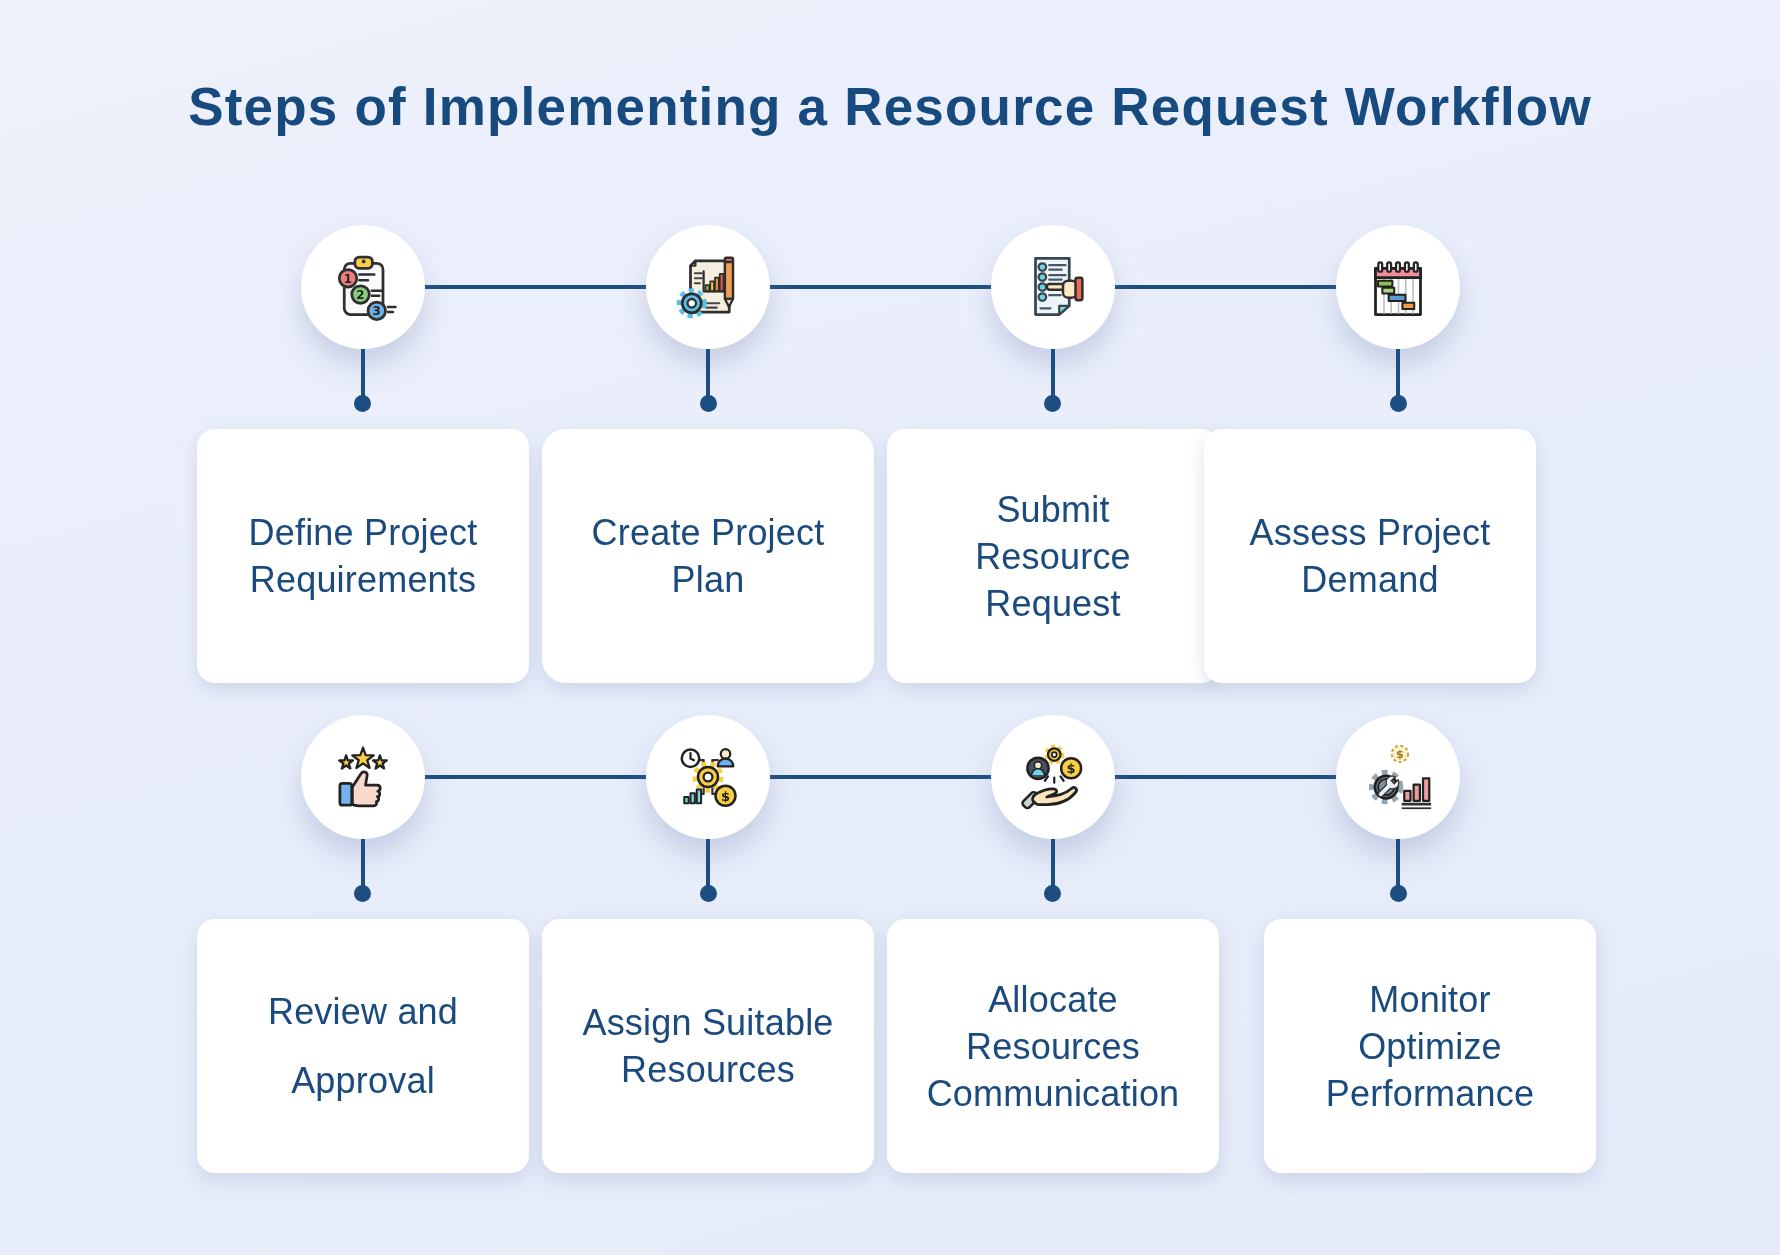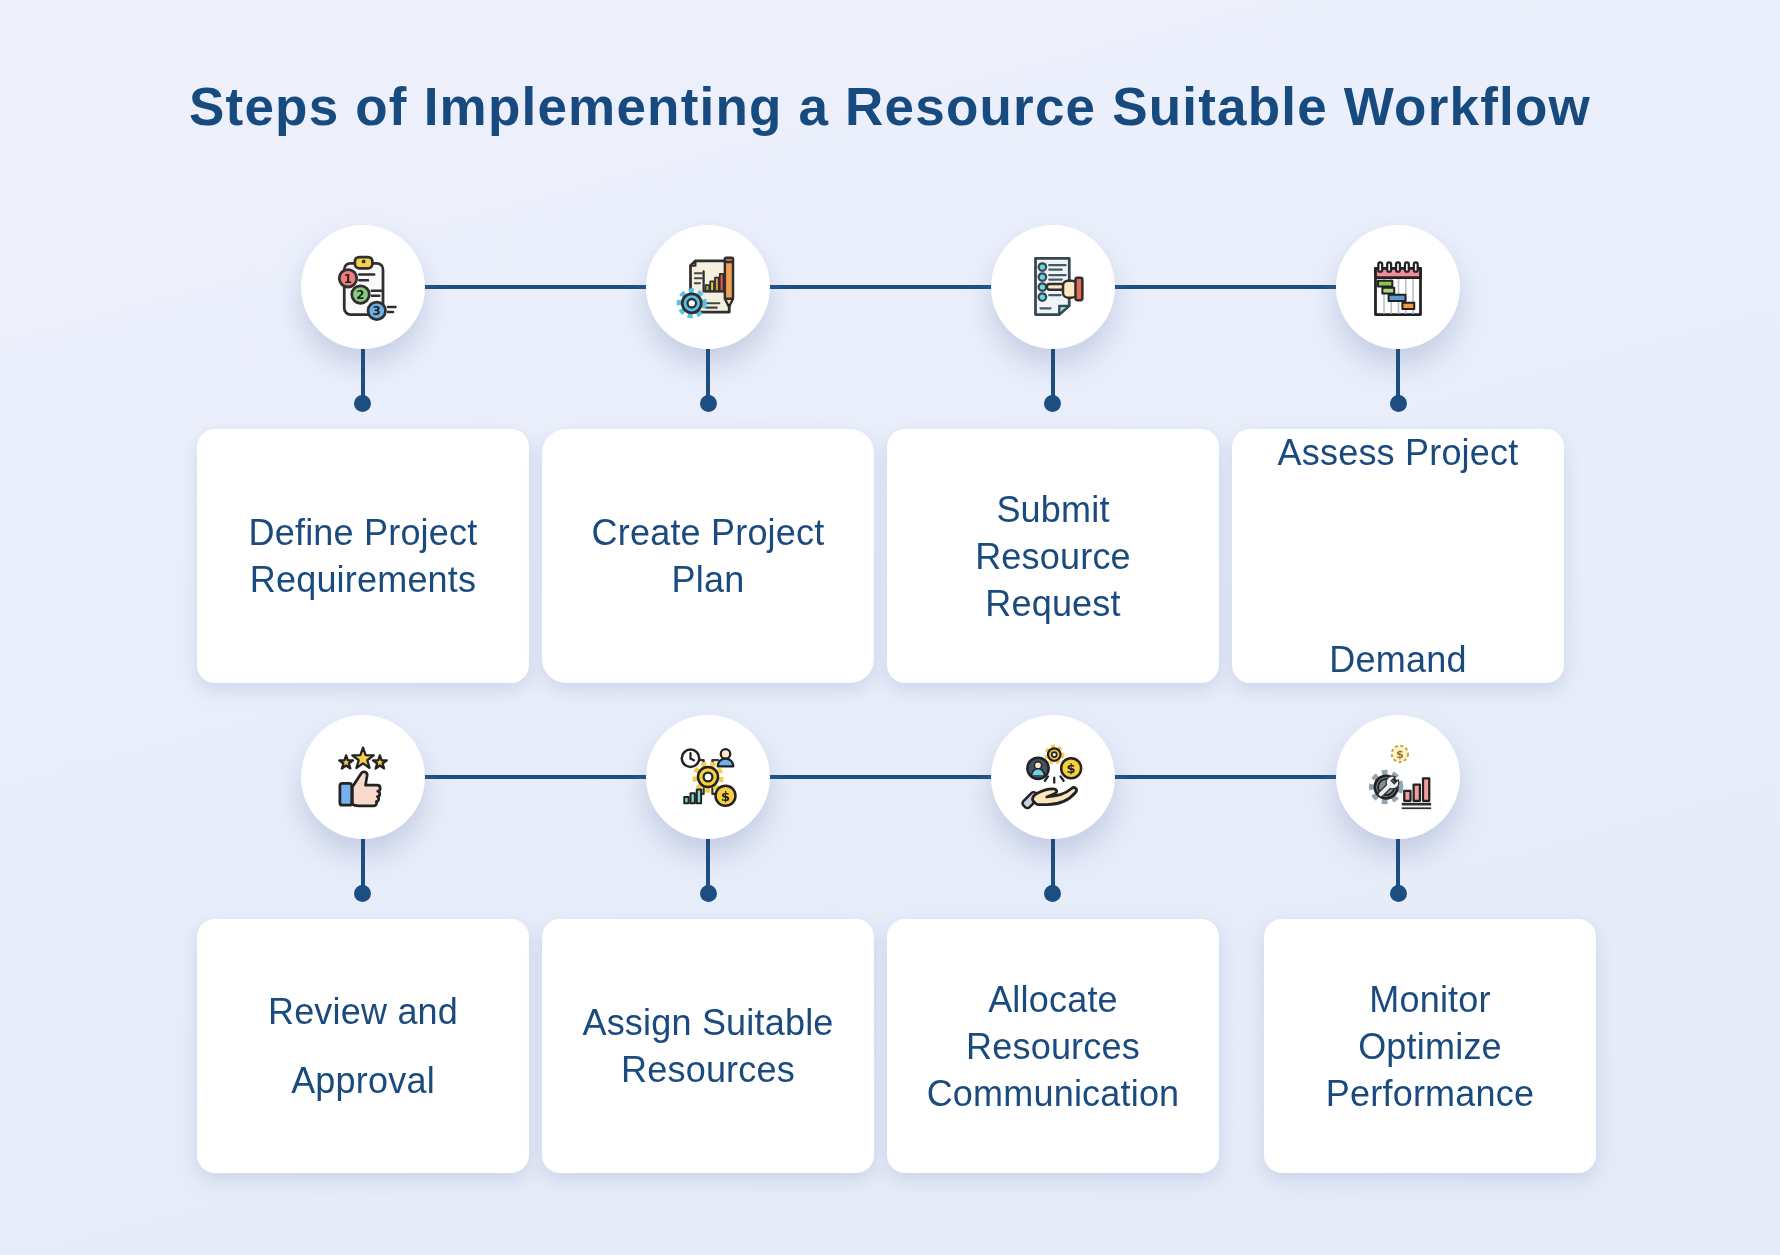--- a/index.html
+++ b/index.html
@@ -37,21 +37,21 @@
     text-align:center;
     color:#1a4a7e;font-size:36px;font-weight:500;letter-spacing:0.2px;
   }
   .card .line{line-height:47px;}
 </style>
 </head>
 <body>
 
 <div class="canvas">
 
-  <h1 class="title">Steps of Implementing a Resource Suitable Workflow</h1>
+  <h1 class="title">Steps of Implementing a Resource Request Workflow</h1>
 
   <div class="hline" style="top:285px;"></div>
 
   <div class="circle" style="left:301px;top:225px;">
     <svg viewBox="0 0 64 64">
       <g stroke="#2f2f2f" stroke-width="2.2" stroke-linejoin="round" stroke-linecap="round">
         <rect x="17" y="13" width="31" height="41" rx="5" fill="#fafafa"></rect>
         <rect x="25.5" y="8" width="14" height="9" rx="3.5" fill="#f9cf4a"></rect>
         <circle cx="32.5" cy="11.5" r="1.5" fill="#2f2f2f" stroke="none"></circle>
         <path d="M29 22h12M29 26.5h7" fill="none" stroke-width="2"></path>
@@ -147,21 +147,21 @@
   </div>
   <div class="card" style="left:542px;top:429px;border-radius:24px;">
     <div class="line">Create Project</div>
     <div class="line">Plan</div>
   </div>
   <div class="card" style="left:887px;top:429px;">
     <div class="line">Submit</div>
     <div class="line">Resource</div>
     <div class="line">Request</div>
   </div>
-  <div class="card" style="left:1232px;top:429px;justify-content:space-between;">
+  <div class="card" style="left:1204px;top:429px;">
     <div class="line">Assess Project</div>
     <div class="line">Demand</div>
   </div>
 
   <div class="hline" style="top:775px;"></div>
 
   <div class="circle" style="left:301px;top:715px;">
     <svg viewBox="0 0 64 64">
       <g stroke="#222" stroke-width="1.8" stroke-linejoin="round" stroke-linecap="round" fill="#f8cf4a">
         <polygon points="32,8.5 34.12,14.59 40.56,14.72 35.42,18.61 37.29,24.78 32,21.1 26.71,24.78 28.58,18.61 23.44,14.72 29.88,14.59"></polygon>

